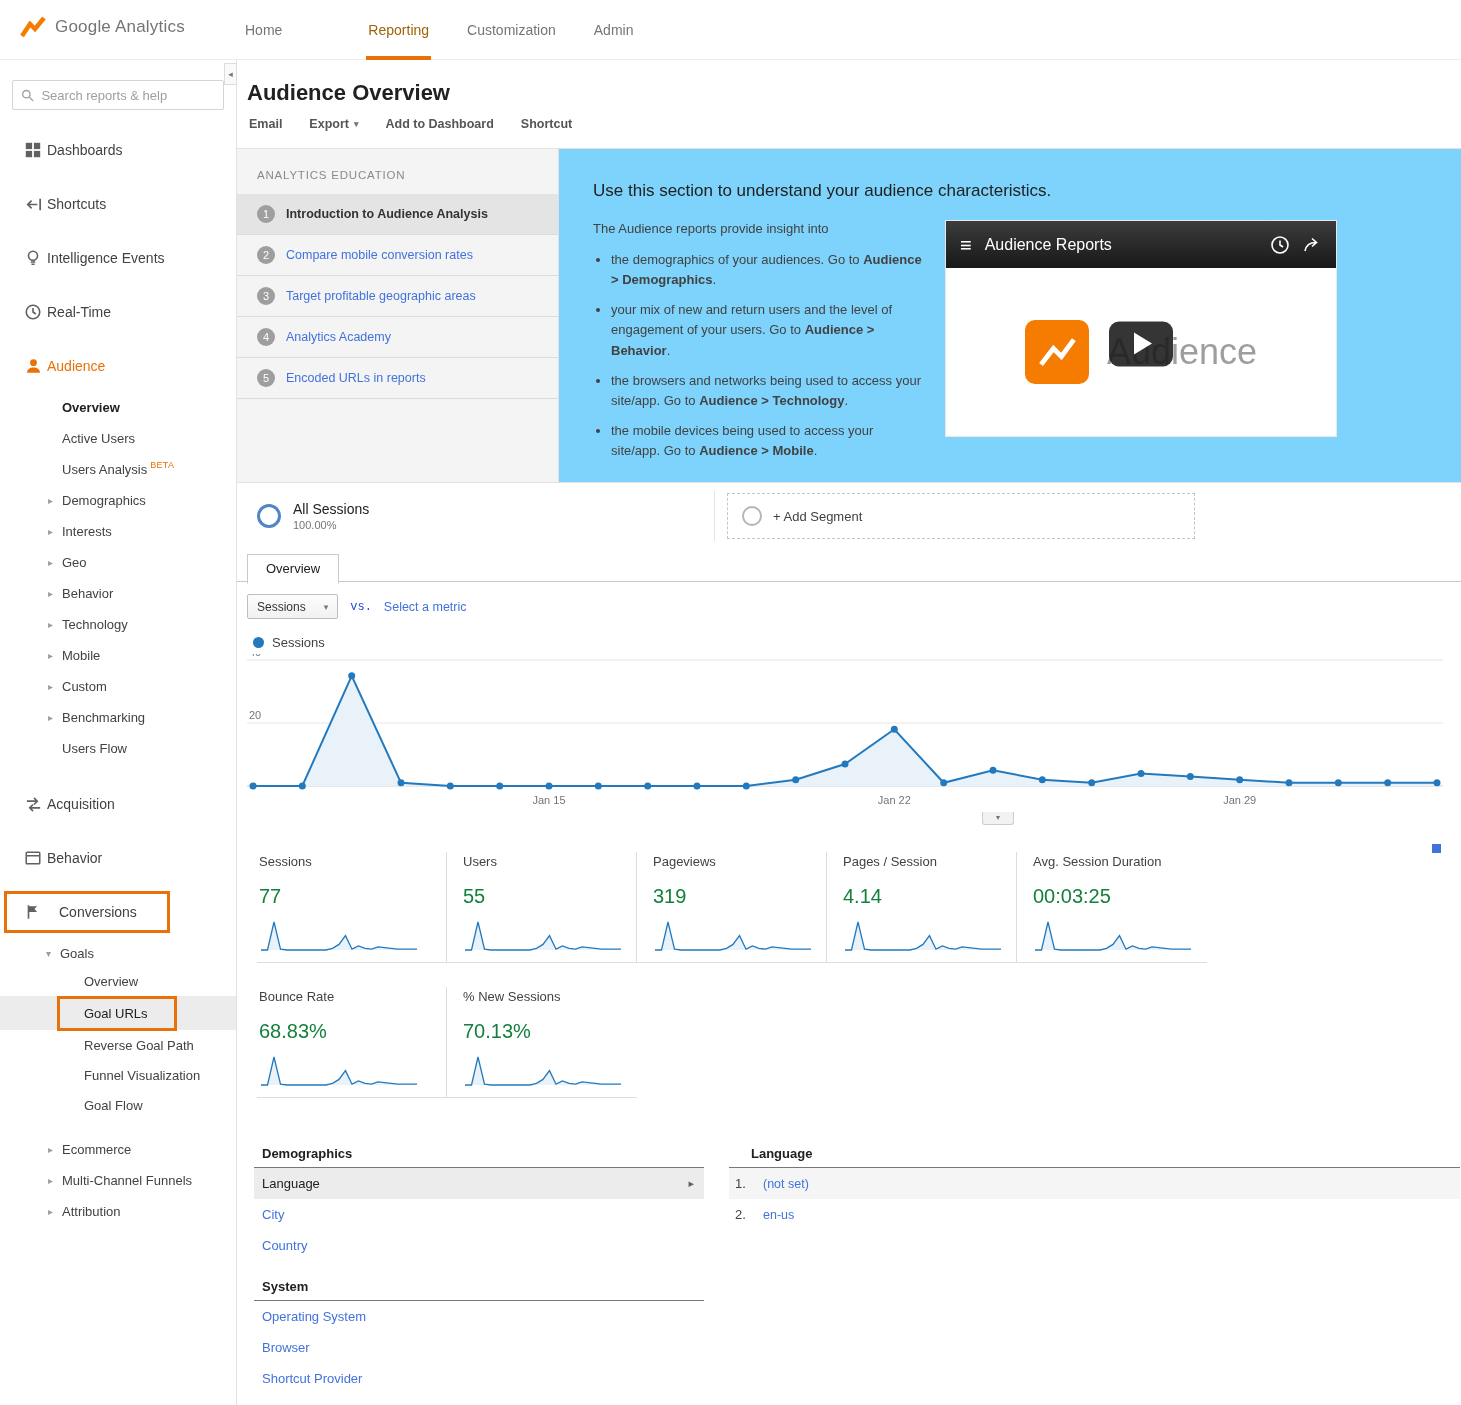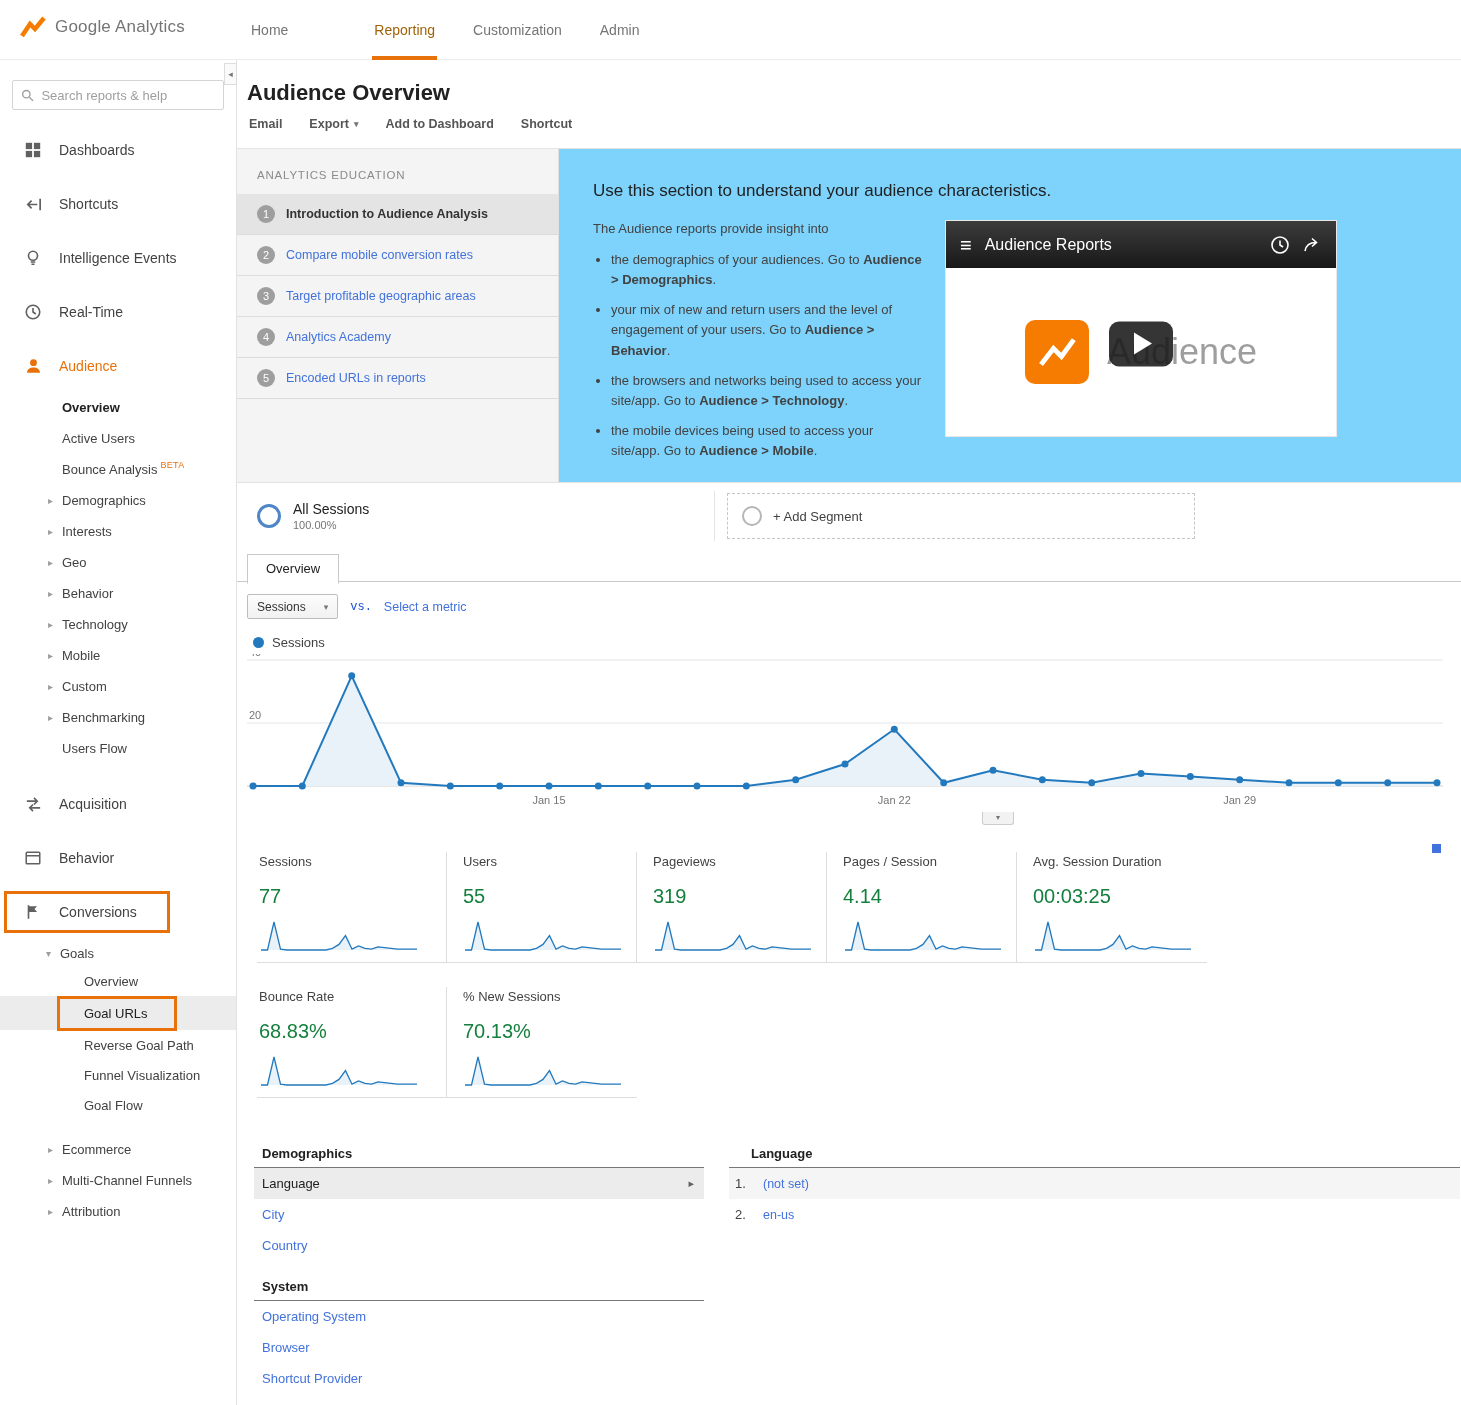--- a/index.html
+++ b/index.html
@@ -4,35 +4,35 @@
 <style>
   * { box-sizing: border-box; margin: 0; padding: 0; }
   html,body { width:1461px; height:1405px; overflow:hidden; }
   body { font-family:"Liberation Sans", sans-serif; color:#333; background:#fff; position:relative; }
   a { text-decoration:none; cursor:pointer; }
 
   
   .topbar { height:60px; position:relative; border-bottom:1px solid #ececec; background:#fff; }
   .logo { position:absolute; left:20px; top:14px; display:flex; align-items:center; gap:9px; cursor:pointer; }
   .logo-text { font-size:17px; color:#757575; letter-spacing:.2px; }
-  .topnav { position:absolute; left:251px; top:0; height:60px; display:flex; gap:38px; align-items:center; }
+  .topnav { position:absolute; left:245px; top:0; height:60px; display:flex; gap:38px; align-items:center; }
   .topnav-item { position:relative; font-size:14px; color:#757575; height:60px; display:flex; align-items:center; cursor:pointer; }
   .topnav-item.active { color:#a16207; font-weight:400;margin-left:48px; }
   .topnav-item.active::after { content:""; position:absolute; left:-2px; right:-2px; bottom:0; height:4px; background:#e8710a; }
 
   
   .body-wrap { display:flex; height:1345px; position:relative; }
   .collapse-handle { position:absolute; left:224px; top:3px; width:13px; height:22px; background:#fafafa; border:1px solid #ddd; font-size:9px; color:#757575; display:flex; align-items:center; justify-content:center; cursor:pointer; z-index:5; }
 
   
   .sidebar { width:237px; flex:0 0 237px; border-right:1px solid #e2e2e2; background:#fff; overflow:hidden; }
   .search-box { margin:20px 12px 6px 12px; height:30px; border:1px solid #d5d5d5; border-radius:2px; display:flex; align-items:center; padding:0 8px; gap:7px; background:#fff; }
   .search-box input { border:none; outline:none; font-size:13px; color:#555; width:100%; font-family:"Liberation Sans", sans-serif; }
   .search-box input::placeholder { color:#9e9e9e; }
-  .nav-top { display:flex; gap:16px; align-items:center; height:28px; padding-left:23px; margin-top:26px; font-size:14px; color:#424242; cursor:pointer; }
+  .nav-top { display:flex; gap:4px; align-items:center; height:28px; padding-left:23px; margin-top:26px; font-size:14px; color:#424242; cursor:pointer; }
   .nav-top .nicon { width:20px; height:20px; display:flex; align-items:center; justify-content:center; }
   .nav-top.audience .nlabel { color:#e8710a; }
   .subnav { margin-top:12px; }
   .sub { height:31px; display:flex; align-items:center; padding-left:62px; font-size:13px; color:#424242; cursor:pointer; }
   .sub.current .sub-label { font-weight:700; color:#212121; }
   .tri { color:#9e9e9e; font-size:10px; margin-right:7px; margin-left:-14px; width:7px; }
   .tri.down { margin-left:-16px; }
   .beta { color:#e8710a; font-size:9px; margin-left:3px; position:relative; top:-5px; letter-spacing:.3px; }
   .sub2 { height:30px; display:flex; align-items:center; padding-left:84px; font-size:13px; color:#424242; cursor:pointer; }
   .sub2.selected { background:#ececec; height:34px; color:#212121; }
@@ -212,21 +212,21 @@
         <span class="nlabel">Audience</span>
       </div>
       <div class="subnav">
         <div class="sub current">
             <span class="sub-label">Overview</span>
           </div>
         <div class="sub">
             <span class="sub-label">Active Users</span>
           </div>
         <div class="sub">
-            <span class="sub-label">Bounce Analysis</span>
+            <span class="sub-label">Users Analysis</span>
             <span class="beta">BETA</span>
           </div>
         <div class="sub">
             <span class="tri">▸</span>
             <span class="sub-label">Demographics</span>
           </div>
         <div class="sub">
             <span class="tri">▸</span>
             <span class="sub-label">Interests</span>
           </div>

